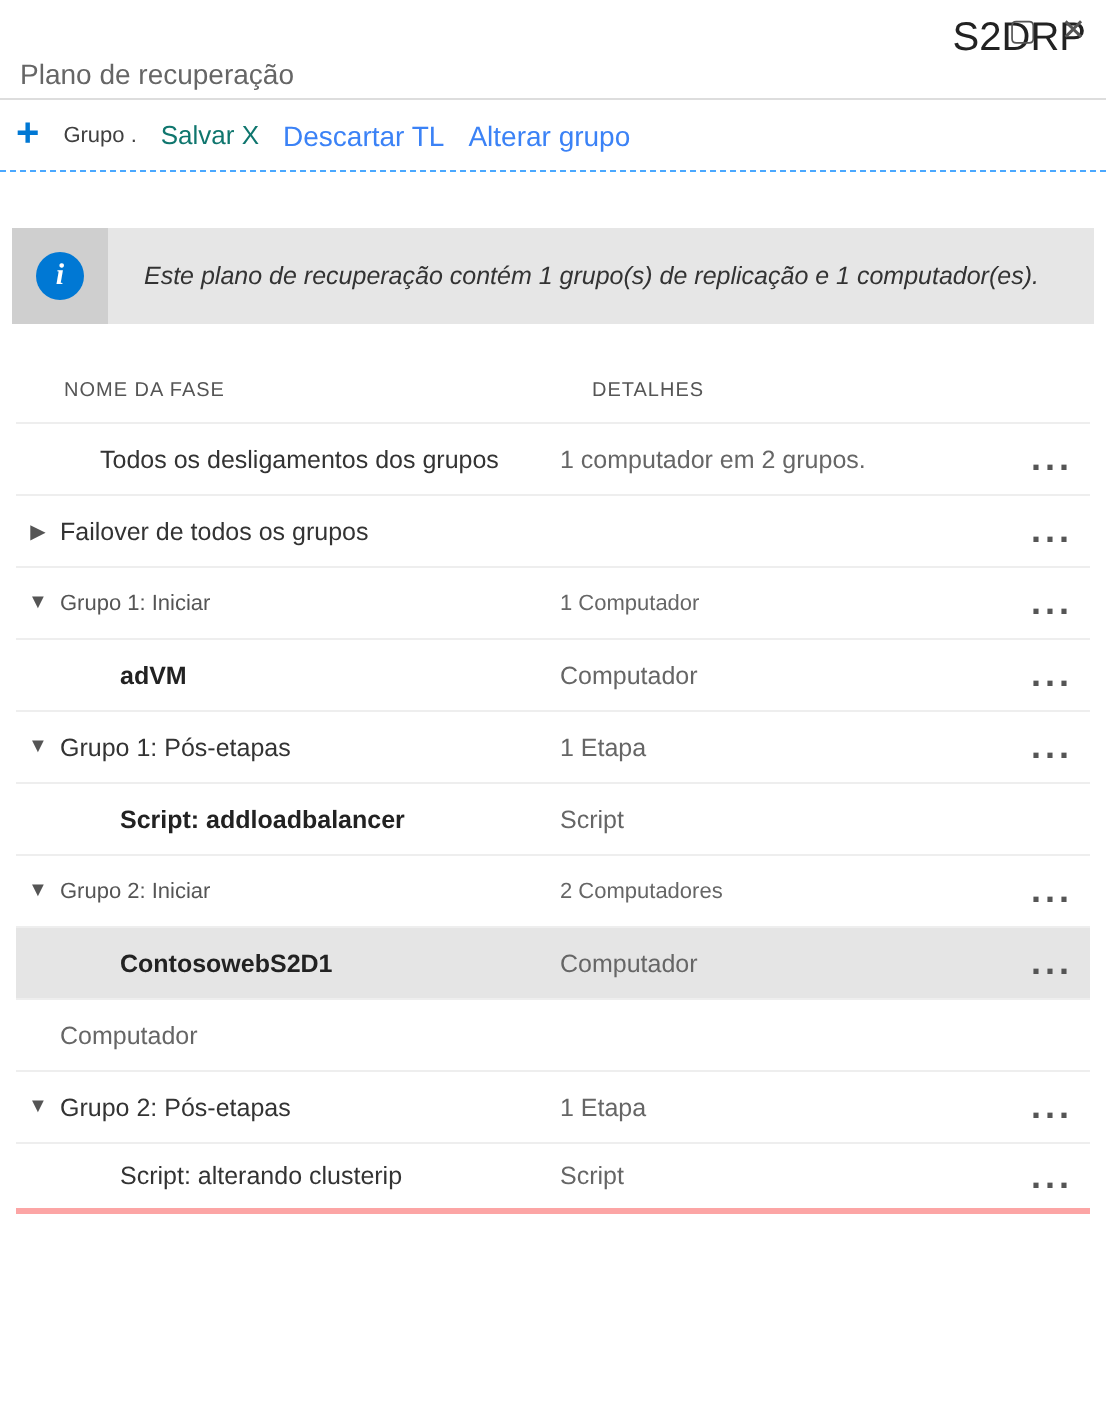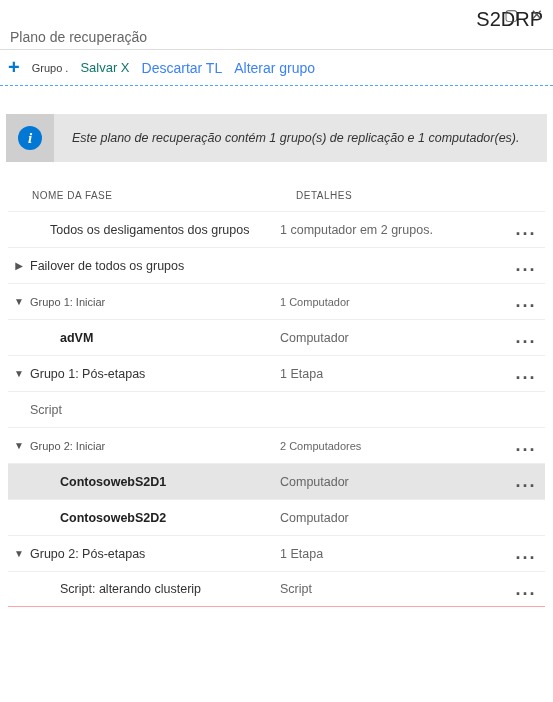--- a/index.html
+++ b/index.html
@@ -139,21 +139,21 @@
   }
   .indent1 { padding-left: 20px; }
   .indent2 { padding-left: 30px; }
   .indent3 { padding-left: 30px; }
   .bold { font-weight: 600; color: #222; }
   .tiny { font-size: 11px; color: #555; }
   .row.selected {
     background: #e5e5e5;
   }
   .table-wrap .row:last-child {
-    border-bottom: 1px solid #fca5a5;
+    border-bottom: 3px solid #fca5a5;
   }
 </style>
 </head>
 <body>
 
 <div class="header">
   <div class="window-controls">
     <span>▢</span>
     <span>✕</span>
   </div>
@@ -220,20 +220,23 @@
       <div class="row">
         <div class="arrow">▼</div>
         <div class="col1">
           <span class="">Grupo 1: Pós-etapas</span>
         </div>
         <div class="col2">1 Etapa</div>
         <div class="dots">...</div>
       </div>
       <div class="row">
         <div class="arrow"></div>
+        <div class="col1">
+          <span class="indent2 bold">Script: addloadbalancer</span>
+        </div>
         <div class="col2">Script</div>
         <div class="dots"></div>
       </div>
       <div class="row">
         <div class="arrow">▼</div>
         <div class="col1">
           <span class=" tiny">Grupo 2: Iniciar</span>
         </div>
         <div class="col2 tiny">2 Computadores</div>
         <div class="dots">...</div>
@@ -241,23 +244,20 @@
       <div class="row selected">
         <div class="arrow"></div>
         <div class="col1">
           <span class="indent2 bold">ContosowebS2D1</span>
         </div>
         <div class="col2">Computador</div>
         <div class="dots">...</div>
       </div>
       <div class="row">
         <div class="arrow"></div>
-        <div class="col1">
-          <span class="indent2 bold">ContosowebS2D2</span>
-        </div>
         <div class="col2">Computador</div>
         <div class="dots"></div>
       </div>
       <div class="row">
         <div class="arrow">▼</div>
         <div class="col1">
           <span class="">Grupo 2: Pós-etapas</span>
         </div>
         <div class="col2">1 Etapa</div>
         <div class="dots">...</div>

